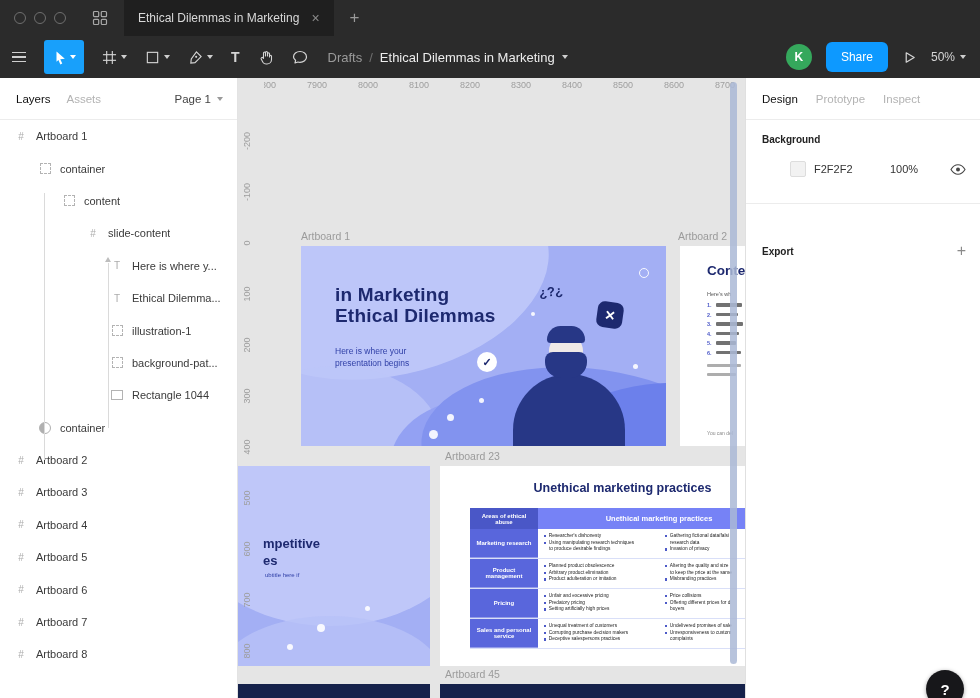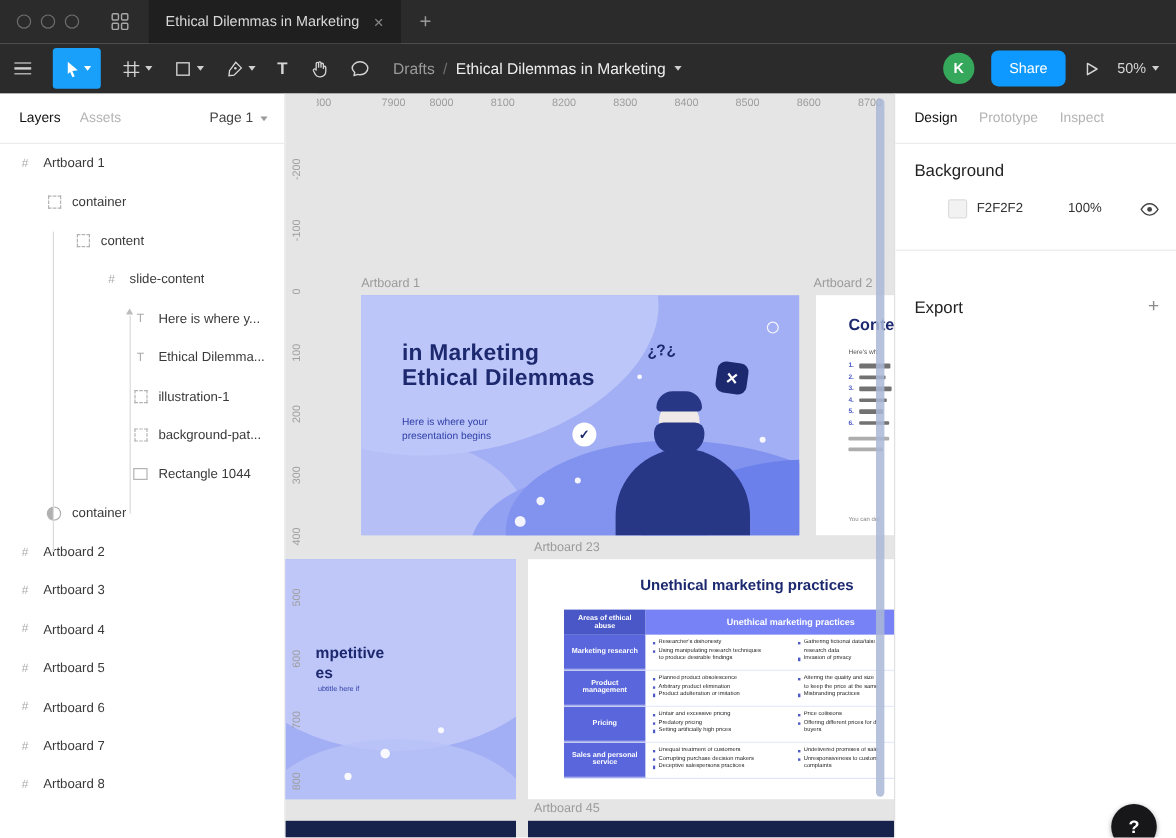--- a/index.html
+++ b/index.html
@@ -50,21 +50,21 @@
   .layer-label { white-space:nowrap; overflow:hidden; }
   .guide { position:absolute; width:1px; background:#DADADA; }
   .guide-arrow { position:absolute; width:0; height:0; border-left:3px solid transparent; border-right:3px solid transparent; border-bottom:5px solid #BDBDBD; }
 
   
   .right-panel { position:absolute; left:745px; top:78px; width:235px; height:620px; background:#fff; border-left:1px solid #E0E0E0; }
   .rp-tabs { height:42px; border-bottom:1px solid #ECECEC; display:flex; align-items:center; gap:18px; padding-left:16px; font-size:11.5px; }
   .rp-tab-active { color:#111; }
   .rp-tab { color:#B3B3B3; }
   .rp-section { padding:14px 14px 12px 16px; }
-  .rp-title { font-size:14px; color:#222; font-weight:normal; }
+  .rp-title { font-size:10px; color:#222; font-weight:bold; }
   .bg-row { margin-top:16px; display:flex; align-items:center;padding-left:28px; }
   .swatch { width:16px; height:16px; border:1px solid #DDD; border-radius:2px; background:#F2F2F2; }
   .hexval { font-size:11px; color:#333; margin-left:8px; width:58px; }
   .opval { font-size:11px; color:#333; margin-left:18px; }
   .eye { margin-left:auto; display:flex; }
   .rp-divider { border-top:1px solid #ECECEC; margin-top:14px; }
   .export-head { display:flex; align-items:center;margin-top:24px; }
   .plus { margin-left:auto; color:#8A8A8A; font-size:16px; }
 
   
@@ -512,21 +512,21 @@
         </div>
       </div>
   </div>
 
   <div class="ab-label" style="left:207px; top:590px;">Artboard 45</div>
   <div class="slide slide-dark" style="left:-173px; top:606px; height:60px;"></div>
   <div class="slide slide-dark" style="left:202px; top:606px; height:60px;"></div>
 
   <div class="scrollbar"></div>
 <span class="hr-num" style="left: 28px;">7800</span>
-    <span class="hr-num" style="left: 90px;">7900</span>
+    <span class="hr-num" style="left: 79px;">7900</span>
     <span class="hr-num" style="left: 130px;">8000</span>
     <span class="hr-num" style="left: 181px;">8100</span>
     <span class="hr-num" style="left: 232px;">8200</span>
     <span class="hr-num" style="left: 283px;">8300</span>
     <span class="hr-num" style="left: 334px;">8400</span>
     <span class="hr-num" style="left: 385px;">8500</span>
     <span class="hr-num" style="left: 436px;">8600</span>
     <span class="hr-num" style="left: 487px;">8700</span>
     <span class="vr-num" style="top: 58px;">-200</span>
     <span class="vr-num" style="top: 109px;">-100</span>

